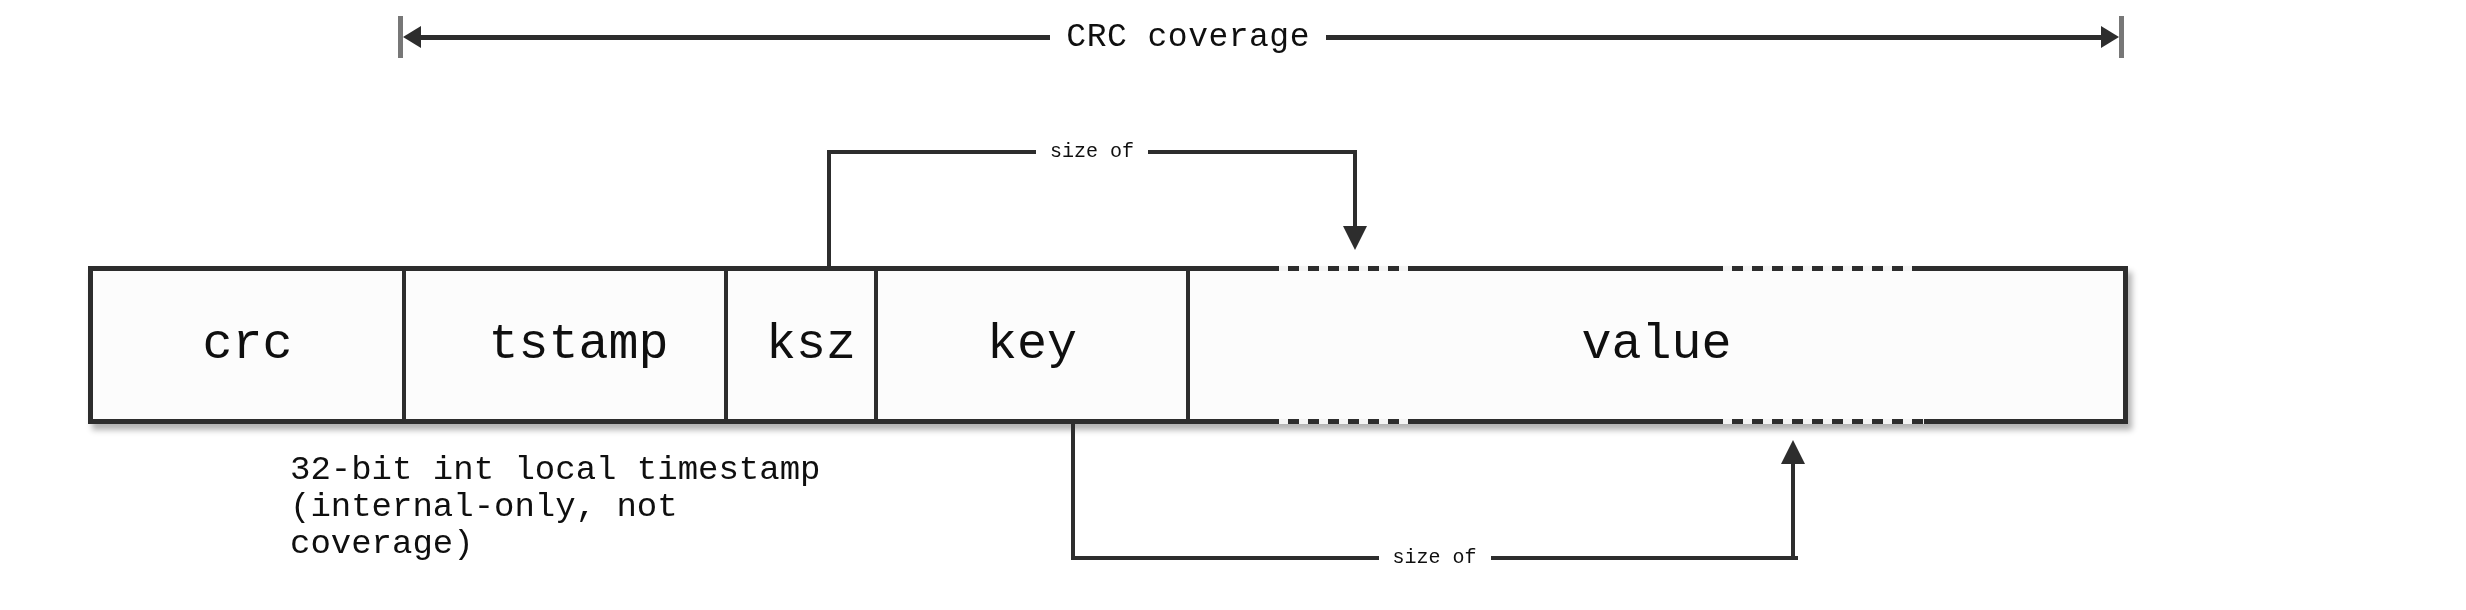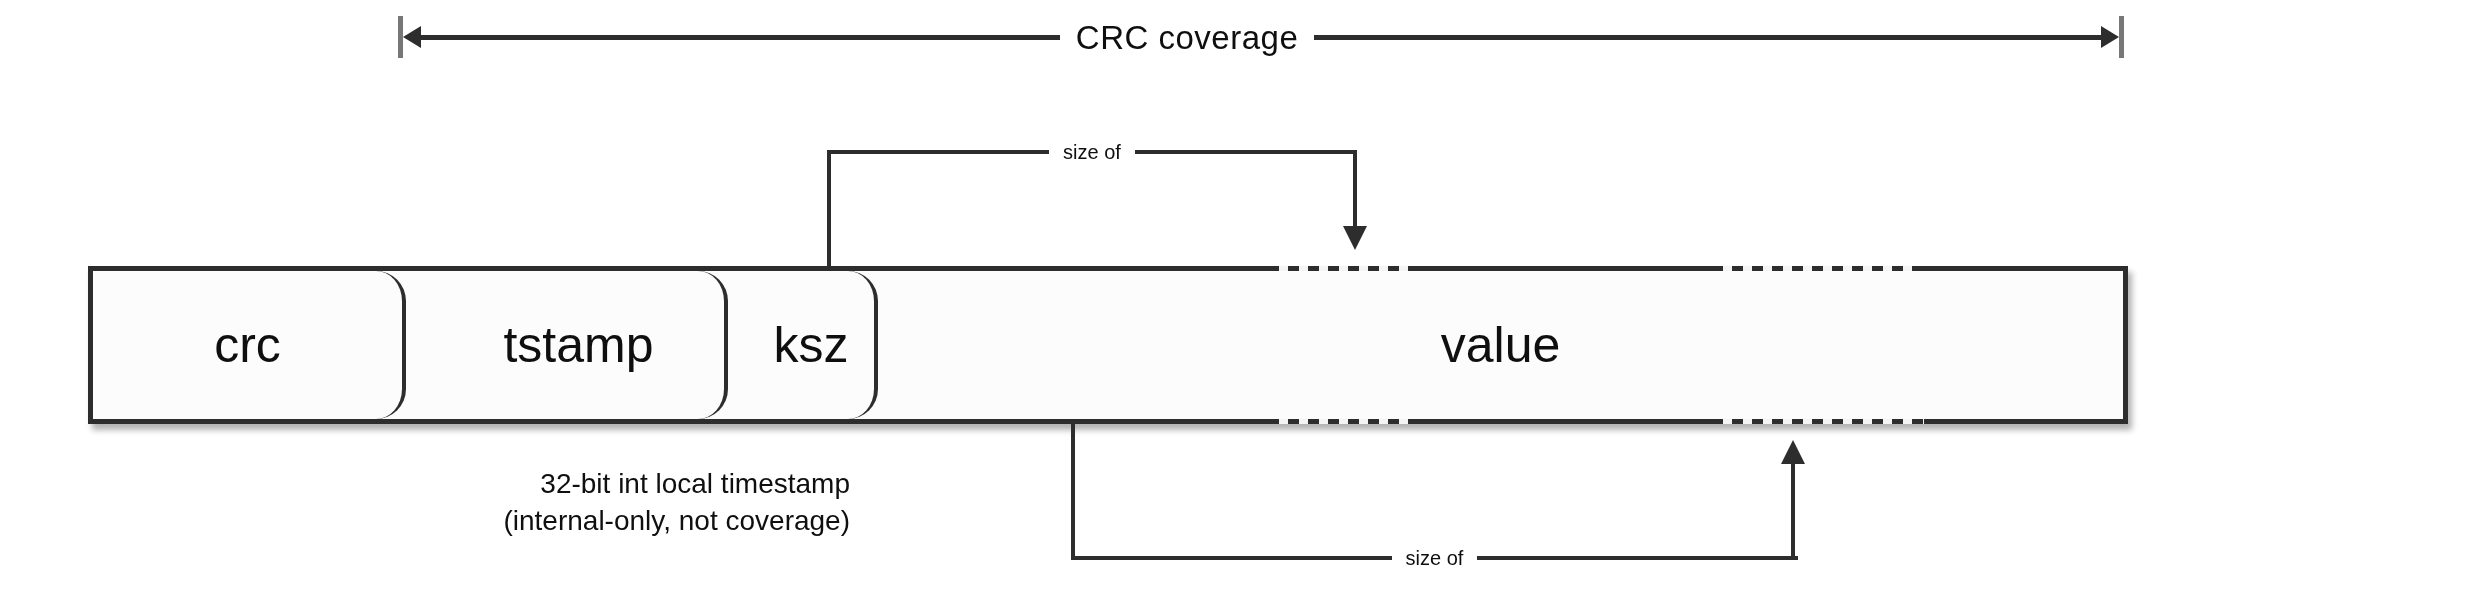--- a/index.html
+++ b/index.html
@@ -1,21 +1,21 @@
 <!DOCTYPE html>
 <html><head>
 <meta charset="utf-8">
 <style>
   html, body { margin: 0; padding: 0; background: #ffffff; }
   #stage {
     position: relative;
     width: 2168px;
     height: 610px;
     background: var(--color-background, #ffffff);
-    font-family: Liberation Sans, sans-serif;
+    font-family: Liberation Mono, monospace;
     color: var(--color-text, #0f0f0f);
     overflow: hidden;
   }
 
   
   .hline { height: 5px; background: var(--color-line, #2d2d2d); }
   .vline { position: absolute; width: 4px; background: var(--color-line, #2d2d2d); }
   .tick  { width: 5px; height: 42px; background: var(--color-tick, #777777); flex: 0 0 auto; }
 
   .arrowhead-left, .arrowhead-right { width: 0; height: 0; flex: 0 0 auto; }
@@ -45,21 +45,20 @@
     box-shadow: 4px 6px 6px rgba(0,0,0,0.30);
     display: flex;
   }
   .cell {
     box-sizing: border-box;
     display: flex; align-items: center; justify-content: center;
     font-size: 50px; line-height: 50px;
     border-right: 4px solid var(--color-line, #2d2d2d);
     background: var(--color-cell_fill, #fcfcfc);
     white-space: nowrap;
-    border-radius: 30px;
   }
   .cell:last-child { border-right: none; }
   .cell-crc      { width: 313px; }
   .cell-tstamp   { width: 322px; padding-left: 27px; }
   .cell-ksz      { width: 150px; padding-left: 20px; }
   .cell-value_sz { width: 316px; }
   .cell-key      { width: 312px; }
   .cell-value    { flex: 1; }
 
   
@@ -90,23 +89,22 @@
   #vline-key-down   { left: 1353px; top: 150px; height: 80px; }
   #arrow-into-key   { left: 1343px; top: 226px; }
 
   #vline-valuesz-dn { left: 1071px; top: 424px; height: 136px; }
   #vline-value-up   { left: 1791px; top: 464px; height: 94px; }
   #arrow-into-value { left: 1781px; top: 440px; }
 
   
   #tstamp-note {
     position: absolute; left: 290px; top: 452px; width: 560px;
-    text-align: right; font-size: 28px; line-height: 37px;
+    text-align: left; font-size: 34px; line-height: 37px;
     color: var(--color-text, #181818);
-    margin-top: 13px;
   }
 </style>
 </head>
 <body>
 
 <div id="stage" style="--color-line: #2d2d2d; --color-tick: #777777; --color-text: #0f0f0f; --color-background: #ffffff; --color-cell_fill: #fcfcfc;">
 
   <div id="crc-span">
     <div class="tick"></div>
     <div class="arrowhead-left"></div>
@@ -129,20 +127,23 @@
   <div id="record-box">
     <div class="cell cell-crc">
       <span>crc</span>
     </div>
     <div class="cell cell-tstamp">
       <span>tstamp</span>
     </div>
     <div class="cell cell-ksz">
       <span>ksz</span>
     </div>
+    <div class="cell cell-key">
+      <span>key</span>
+    </div>
     <div class="cell cell-value">
       <span>value</span>
     </div>
   </div>
 
   <div class="dash-overlay" id="dash-key-top"></div>
   <div class="dash-overlay" id="dash-key-bottom"></div>
   <div class="dash-overlay" id="dash-value-top"></div>
   <div class="dash-overlay" id="dash-value-bottom"></div>
 

